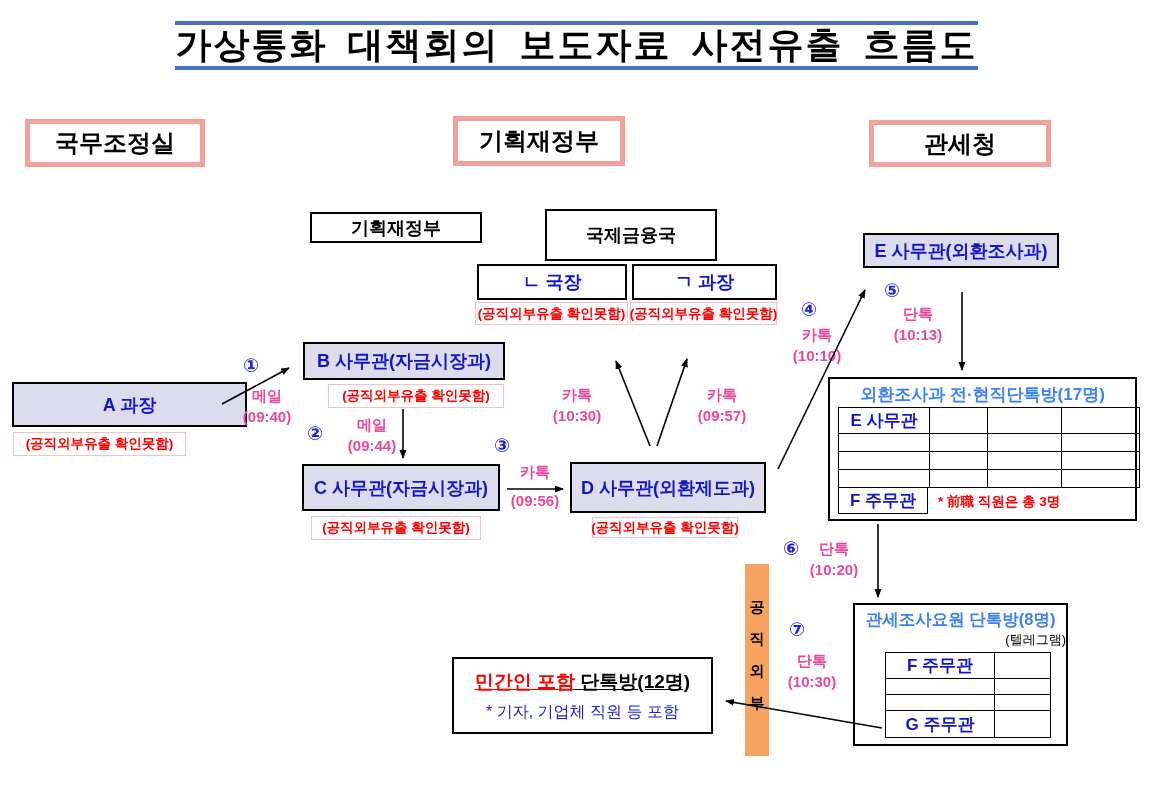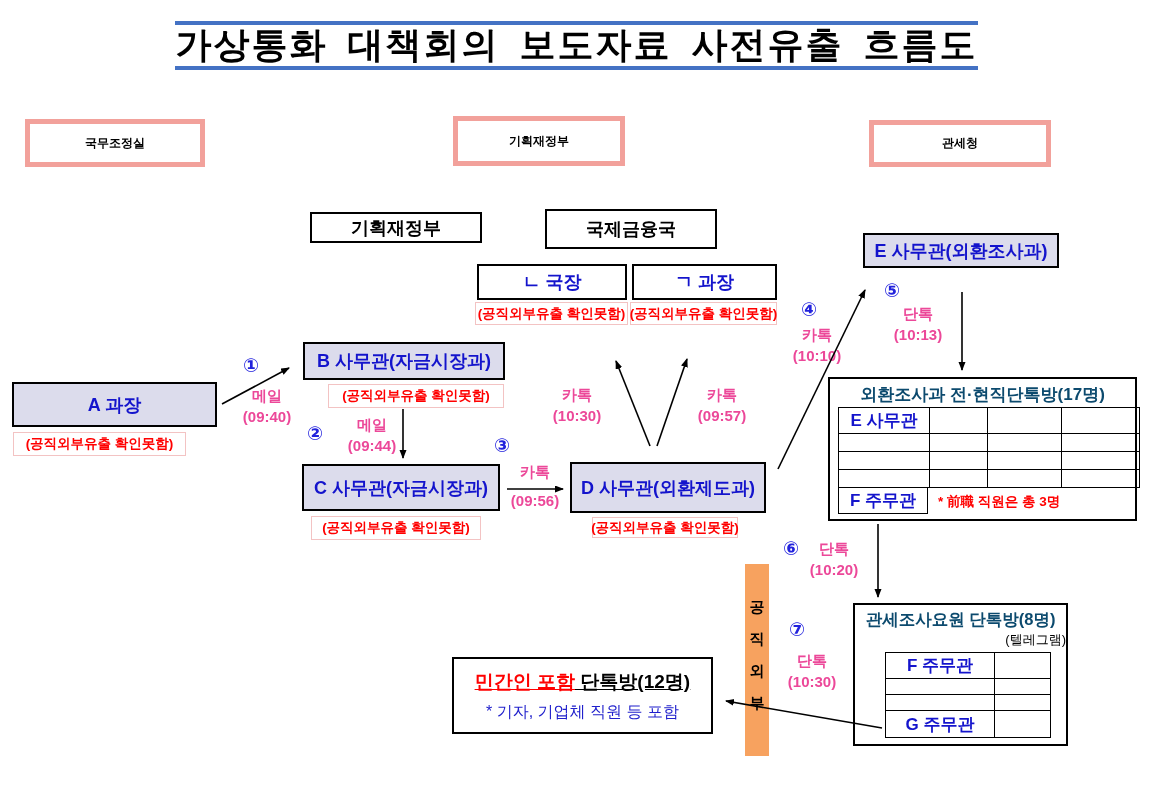--- a/index.html
+++ b/index.html
@@ -4,32 +4,32 @@
 <style>
   html,body{margin:0;padding:0;background:#fff;}
   #stage{position:relative;width:1154px;height:793px;background:#fff;overflow:hidden;
          font-family:"Liberation Sans","DejaVu Sans",sans-serif;}
   .abs{position:absolute;box-sizing:border-box;}
   .center{display:flex;align-items:center;justify-content:center;text-align:center;}
 
   .titleline{background:#4472C4;height:4px;}
   .title{font-size:36px;font-weight:bold;color:#000;letter-spacing:2px;word-spacing:8px;}
 
-  .orgbox{border:5px solid #F2A19B;background:#fff;font-size:12px;font-weight:bold;color:#000;}
+  .orgbox{border:5px solid #F2A19B;background:#fff;font-size:24px;font-weight:bold;color:#000;}
   .deptbox{border:2px solid #000;background:#fff;font-size:18px;font-weight:bold;color:#000;}
   .rolebox{border:2px solid #000;background:#fff;font-size:18px;font-weight:bold;color:#1414CC;}
   .person{border:2px solid #000;background:#DCDCEC;font-size:18px;font-weight:bold;color:#1414CC;}
   .ann{border:1px solid #F3C3C3;background:#fff;color:#FF0000;font-size:13.5px;font-weight:bold;
        display:flex;align-items:center;justify-content:center;white-space:nowrap;}
   .num{color:#2222DD;font-size:19px;font-weight:bold;}
   .flowlbl{font-size:15px;font-weight:bold;color:#ec4899;text-align:center;line-height:21px;}
   .flowlbl span{display:block;}
 
   .tbl-outer{border:2px solid #000;background:#fff;}
-  .tbl-title{font-size:17px;font-weight:bold;color:#0c4a6e;text-align:center;white-space:nowrap;}
+  .tbl-title{font-size:17px;font-weight:bold;color:#3b82f6;text-align:center;white-space:nowrap;}
   .tbl-sub{font-size:13px;font-weight:normal;color:#000;text-align:right;}
   table.grid{border-collapse:collapse;table-layout:fixed;}
   table.grid td{border:1.5px solid #000;padding:0;font-size:17px;font-weight:bold;color:#1414CC;
                 text-align:center;vertical-align:middle;}
   .fcell{border:1.5px solid #000;font-size:17px;font-weight:bold;color:#1414CC;}
   .rednote{color:#FF0000;font-size:13.5px;font-weight:bold;white-space:nowrap;}
 
   .privbox{border:2px solid #000;background:#fff;}
   .priv-l1{font-size:19px;font-weight:bold;text-align:center;text-decoration:underline;white-space:nowrap;}
   .priv-l1 .rd{color:#FF0000;text-decoration:underline;}
@@ -47,28 +47,28 @@
 
   <div class="abs titleline" style="left:175px;top:21px;width:803px;"></div>
   <div class="abs center title" style="left:175px;top:25px;width:803px;height:40px;">가상통화 대책회의 보도자료 사전유출 흐름도</div>
   <div class="abs titleline" style="left:175px;top:66px;width:803px;"></div>
 
   <div class="abs center orgbox" style="left:25px;top:119px;width:180px;height:48px;">국무조정실</div>
   <div class="abs center orgbox" style="left:453px;top:116px;width:172px;height:50px;">기획재정부</div>
   <div class="abs center orgbox" style="left:869px;top:120px;width:182px;height:47px;">관세청</div>
 
   <div class="abs center deptbox" style="left:310px;top:212px;width:172px;height:31px;">기획재정부</div>
-  <div class="abs center deptbox" style="left:545px;top:209px;width:172px;height:40px;">국제금융국</div>
+  <div class="abs center deptbox" style="left:545px;top:209px;width:172px;height:52px;">국제금융국</div>
 
   <div class="abs center rolebox" style="left:477px;top:264px;width:150px;height:36px;">ㄴ 국장</div>
   <div class="abs center rolebox" style="left:632px;top:264px;width:145px;height:36px;">ㄱ 과장</div>
   <div class="abs ann" style="left:475px;top:302px;width:153px;height:23px;">(공직외부유출 확인못함)</div>
   <div class="abs ann" style="left:630px;top:302px;width:147px;height:23px;">(공직외부유출 확인못함)</div>
 
-  <div class="abs center person" style="left:12px;top:382px;width:205px;height:45px;">A 과장</div>
+  <div class="abs center person" style="left:12px;top:382px;width:235px;height:45px;">A 과장</div>
   <div class="abs ann" style="left:13px;top:432px;width:173px;height:24px;">(공직외부유출 확인못함)</div>
 
   <div class="abs center person" style="left:303px;top:342px;width:202px;height:38px;">B 사무관(자금시장과)</div>
   <div class="abs ann" style="left:328px;top:384px;width:176px;height:24px;">(공직외부유출 확인못함)</div>
 
   <div class="abs center person" style="left:302px;top:464px;width:198px;height:47px;">C 사무관(자금시장과)</div>
   <div class="abs ann" style="left:311px;top:516px;width:170px;height:24px;">(공직외부유출 확인못함)</div>
 
   <div class="abs center person" style="left:570px;top:462px;width:196px;height:51px;">D 사무관(외환제도과)</div>
   <div class="abs ann" style="left:592px;top:517px;width:146px;height:21px;">(공직외부유출 확인못함)</div>

